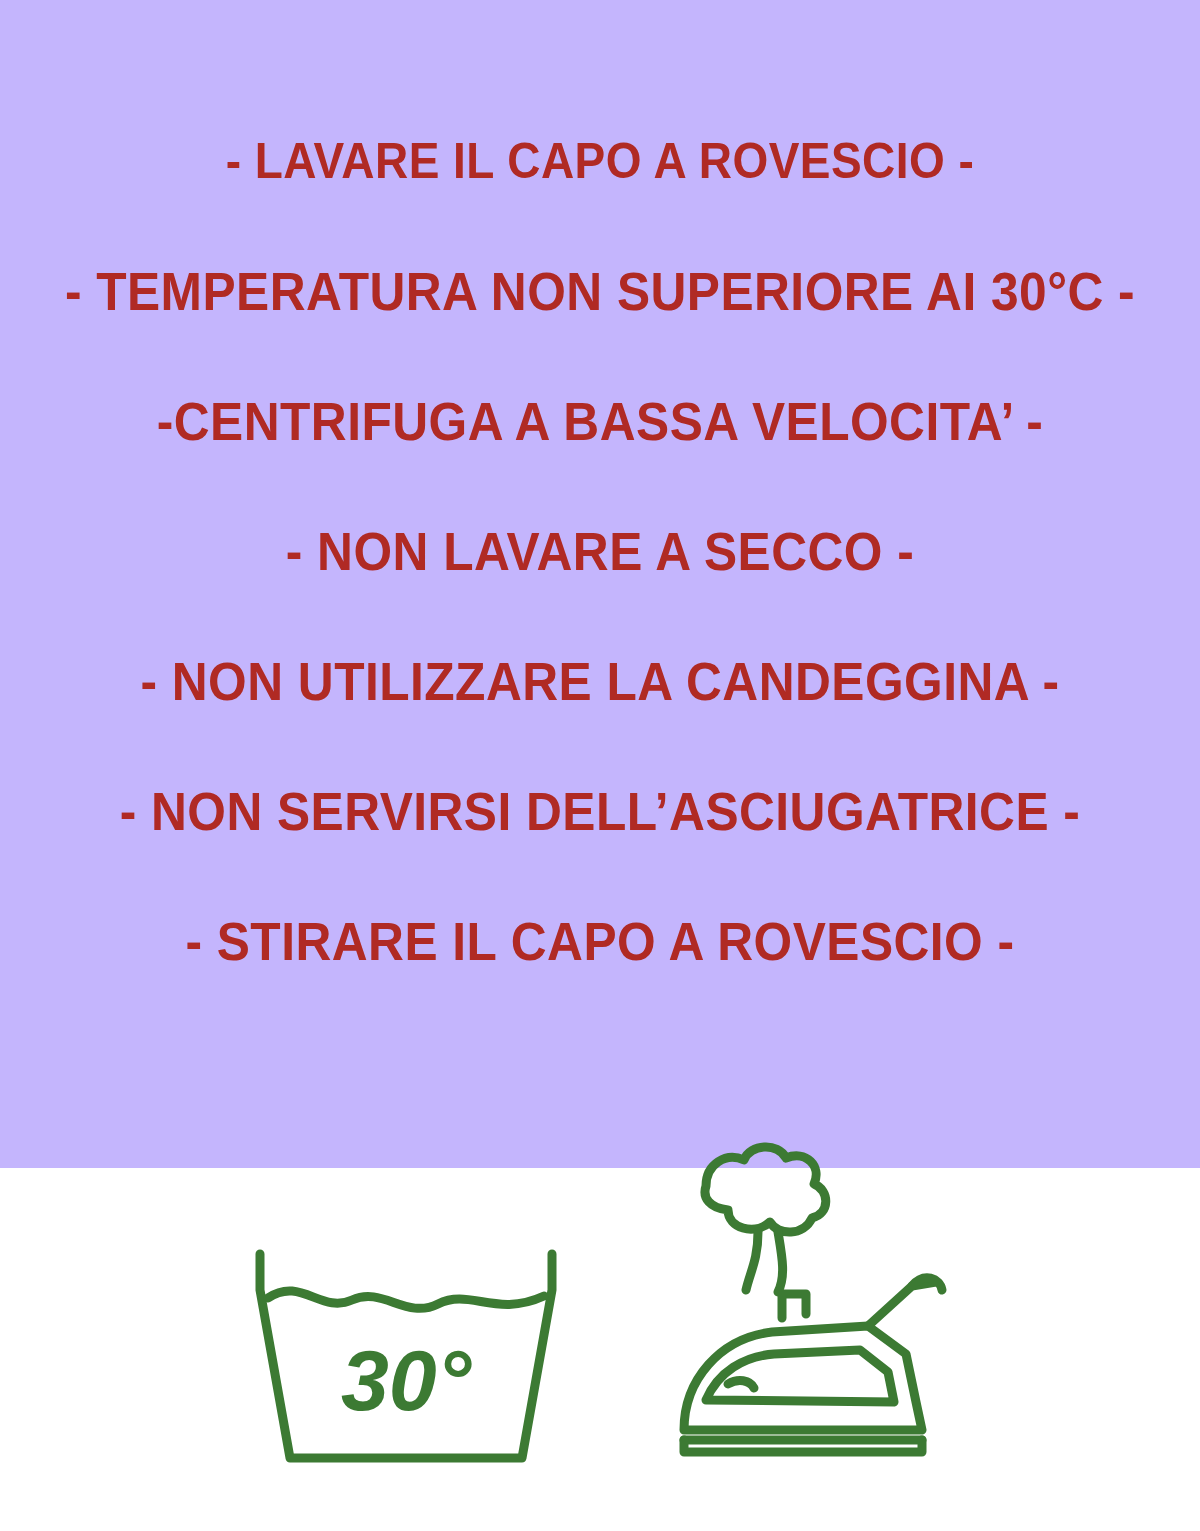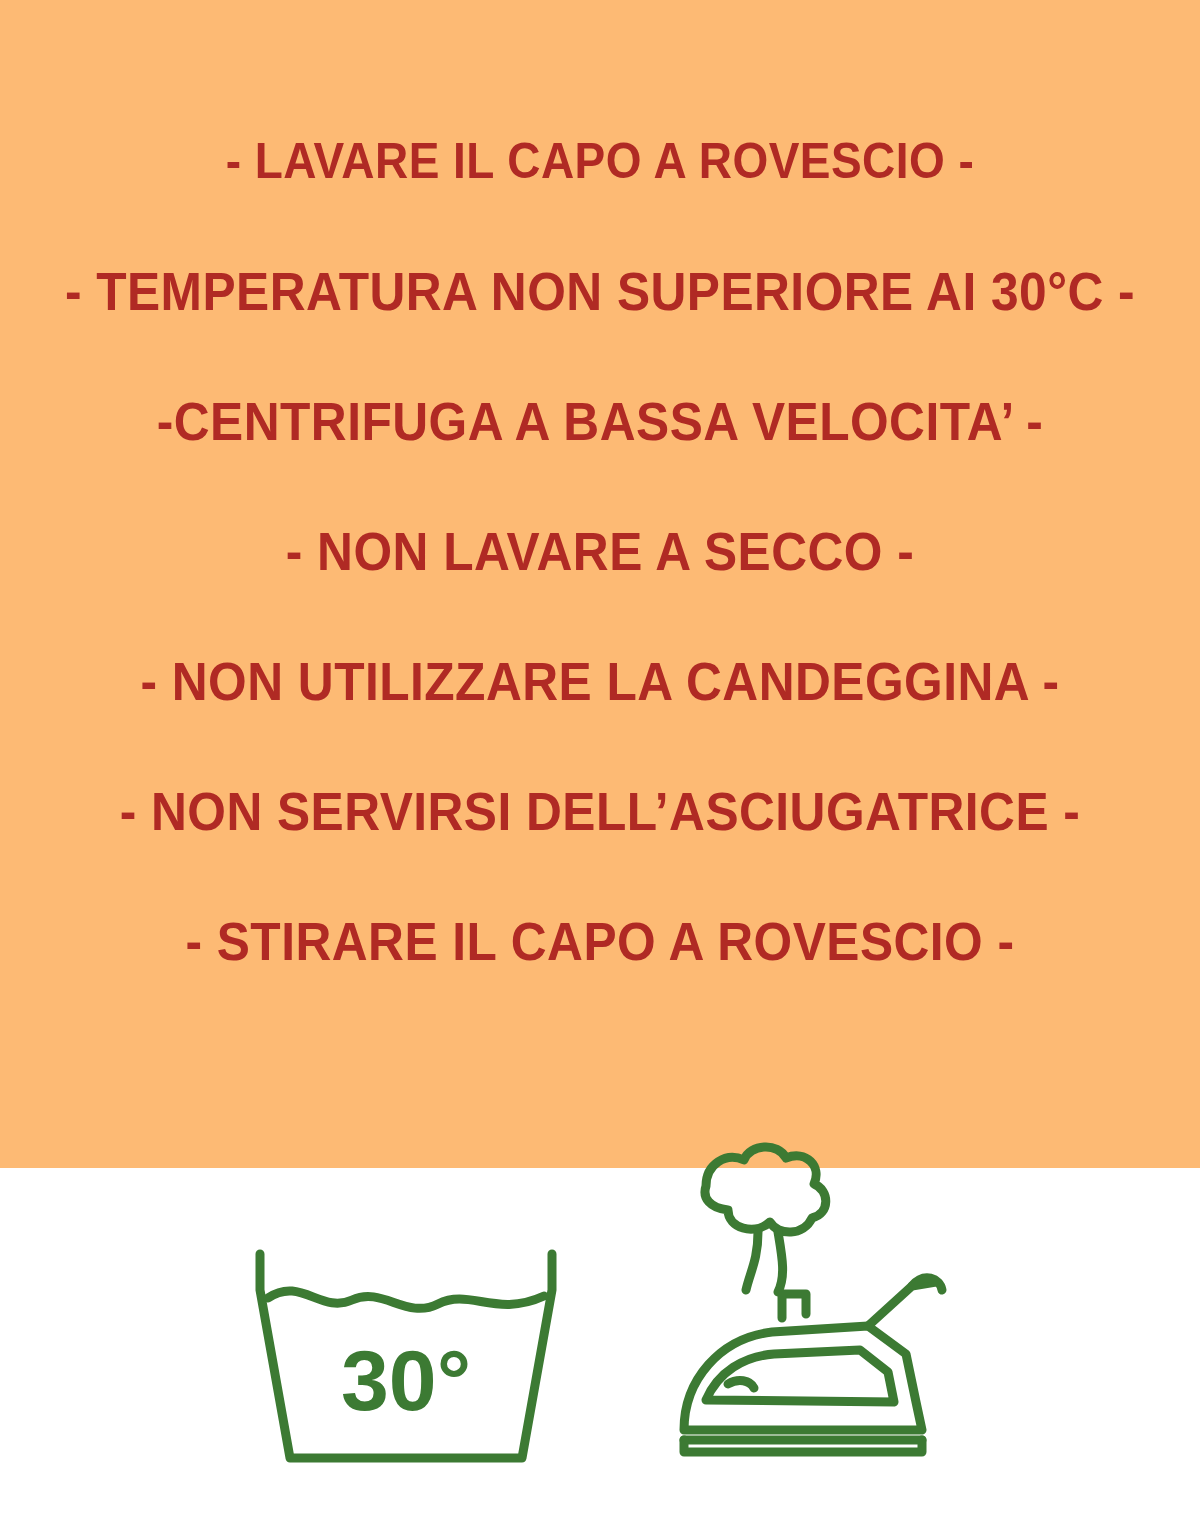--- a/index.html
+++ b/index.html
@@ -10,21 +10,21 @@
   body {
     width: 1200px;
     height: 1531px;
     font-family: "Liberation Sans", sans-serif;
     overflow: hidden;
   }
   .sheet {
     position: relative;
     width: 1200px;
     height: 1168px;
-    background: #fdba74;
+    background: #c4b5fd;
     box-sizing: border-box;
   }
   .instructions {
     position: absolute;
     top: 96px;
     left: 0;
     width: 1200px;
     text-align: center;
   }
   .instr-line {
@@ -46,20 +46,21 @@
     position: absolute;
     top: 1090px;
     left: 0;
     width: 1200px;
     height: 380px;
     display: flex;
     flex-direction: row;
     align-items: flex-end;
     justify-content: center;
     gap: 88px;
+    font-style: italic;
   }
   .symbol {
     position: relative;
   }
   .wash-symbol {
     width: 320px;
     height: 230px;
   }
   .iron-symbol {
     width: 300px;

